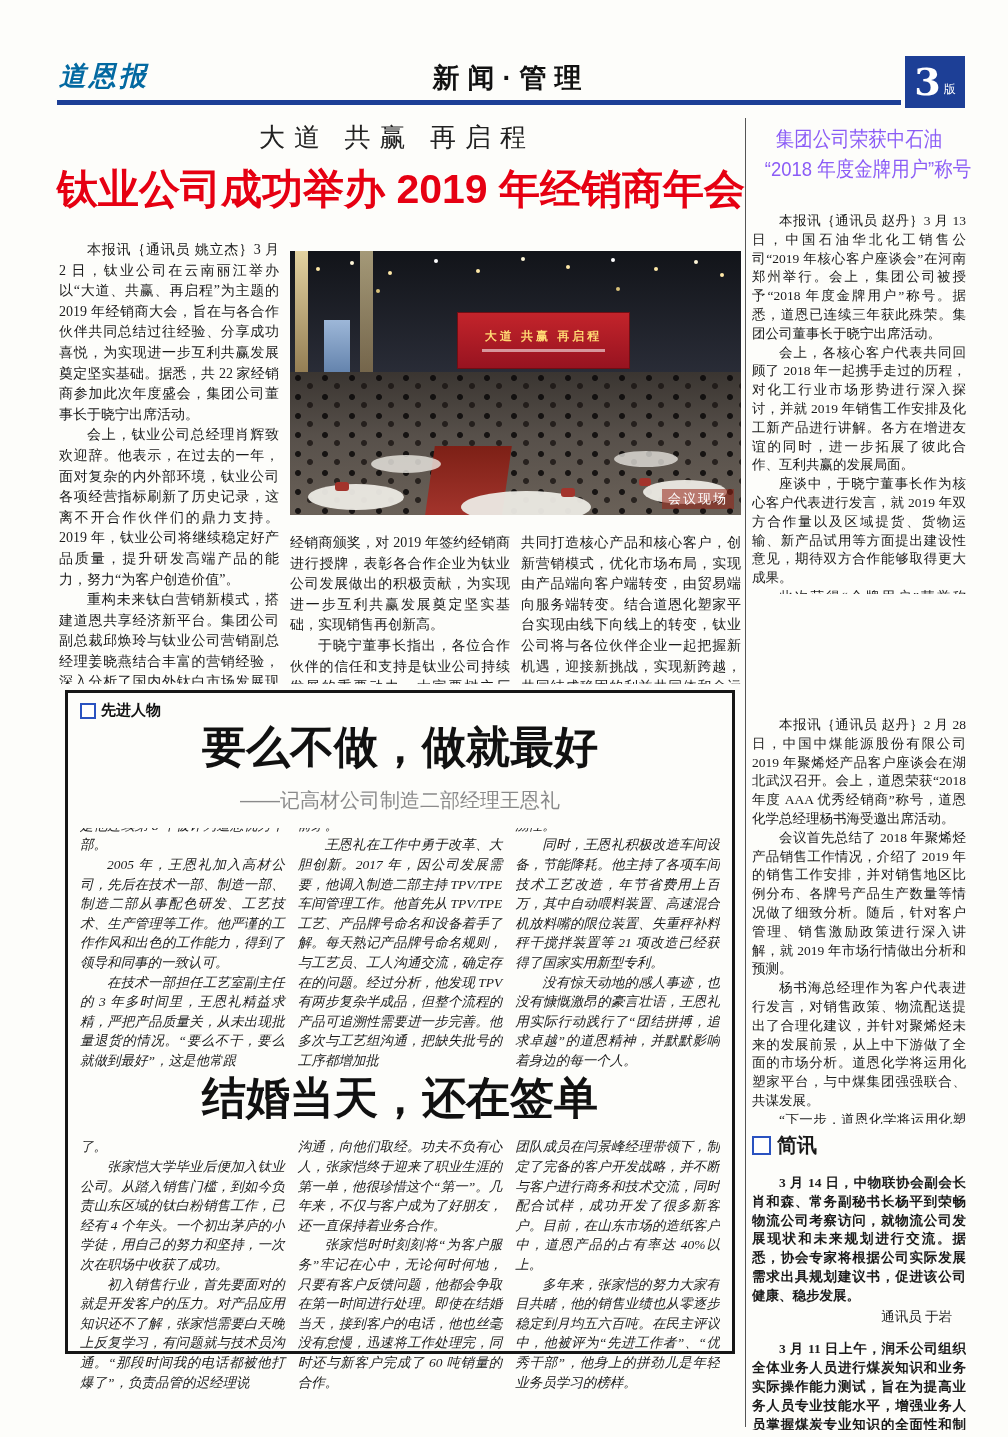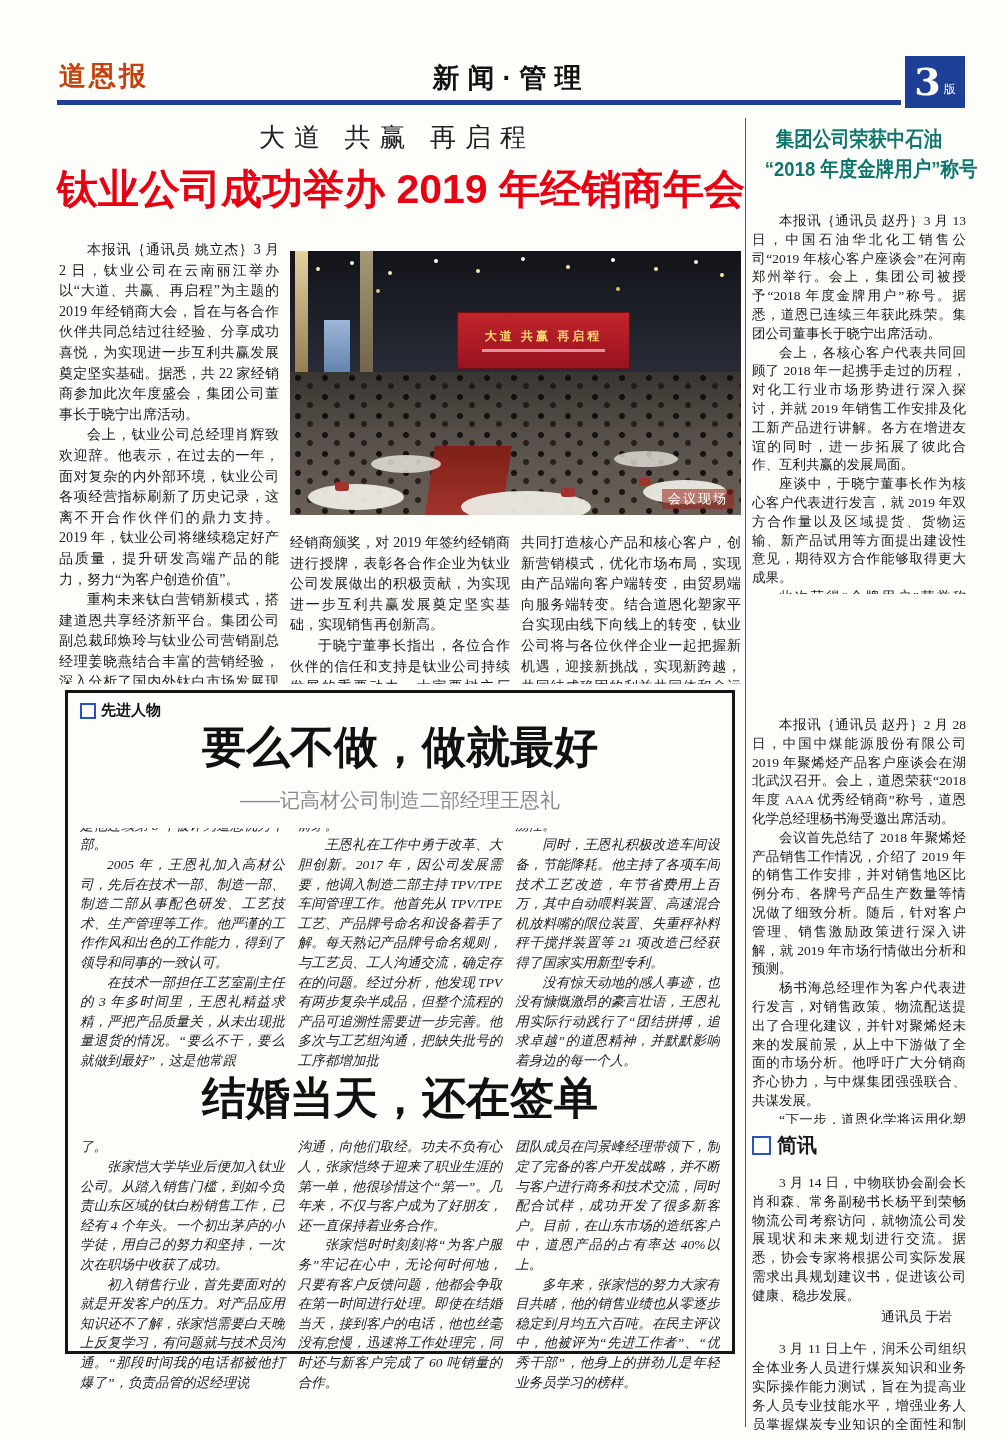--- a/index.html
+++ b/index.html
@@ -1,21 +1,21 @@
 <!DOCTYPE html>
 <html><head>
 <meta charset="utf-8">
 <style>
   html,body{margin:0;padding:0;background:#e8e8e8;}
   .page{position:relative;width:1008px;height:1437px;background:#fdfdfa;margin:0 auto;
         font-family:"Liberation Serif","DejaVu Serif",serif;color:#1a1a1a;overflow:hidden;}
   
   .masthead{position:absolute;left:57px;top:50px;width:908px;height:62px;}
   .paper-name{position:absolute;left:2px;top:8px;font-family:"DejaVu Serif",serif;
-              font-weight:bold;font-size:27px;color:#c2410c;letter-spacing:3px;}
+              font-weight:bold;font-style:italic;font-size:27px;color:#0369a1;letter-spacing:3px;}
   .section-title{position:absolute;left:50%;top:10px;transform:translateX(-50%);
                  font-family:"Liberation Sans",sans-serif;font-weight:bold;font-size:27px;
                  letter-spacing:8px;color:#111;}
   .blue-rule{position:absolute;left:0;top:50px;right:64px;height:5px;background:#1d3f96;}
   .page-box{position:absolute;right:0;top:6px;width:60px;height:52px;background:#1d3f96;
             color:#fff;display:flex;align-items:center;justify-content:center;}
   .page-num{font-family:"DejaVu Serif",serif;font-size:38px;font-weight:bold;line-height:1;}
   .page-unit{font-size:12px;margin:14px 0 0 3px;}
   
   .main-left{position:absolute;left:57px;top:114px;width:688px;height:1323px;}
@@ -73,27 +73,27 @@
     font-family:"Liberation Serif",serif;}
   .feat-cols.a1{height:243px;}
   .feat-cols.a2{height:255px;}
   .byline{text-align:right;padding-right:14px;margin-top:2px;font-style:italic;}
   
   .v-divider{position:absolute;left:745px;top:118px;bottom:10px;width:1px;background:#555;}
   
   .sidebar{position:absolute;left:752px;top:114px;width:214px;height:1323px;
     font-size:13.5px;line-height:18.8px;text-align:justify;}
   .sb-headline{position:absolute;left:0;width:214px;text-align:center;
-    font-family:"Liberation Sans",sans-serif;font-weight:bold;color:#0f766e;line-height:1.45;}
+    font-family:"Liberation Sans",sans-serif;font-weight:normal;color:#8b5cf6;line-height:1.45;}
   .sb-h-line{font-size:21px;white-space:nowrap;display:block;transform:scaleX(.88);transform-origin:center;}
   .sb-body{position:absolute;left:0;width:214px;overflow:hidden;}
   .briefs-label{position:absolute;left:0;top:1022px;display:flex;align-items:center;gap:6px;
     font-family:"Liberation Sans",sans-serif;font-weight:bold;font-size:20px;}
   .blue-square-lg{display:inline-block;width:15px;height:15px;border:2.5px solid #2a52c0;background:#fff;}
-  .brief p.ind{margin:0 0 2px 0;}
+  .brief p.ind{margin:0 0 2px 0;font-weight:bold;}
   .brief .byline{font-style:normal;}
 </style>
 </head>
 <body>
 
 <div class="page">
 
   <div class="masthead">
     <div class="paper-name">道恩报</div>
     <div class="section-title">新闻·管理</div>
@@ -204,21 +204,21 @@
     <div class="sb-body" style="top:98px;height:382px;">
       <p class="ind">本报讯｛通讯员 赵丹｝3 月 13 日，中国石油华北化工销售公司“2019 年核心客户座谈会”在河南郑州举行。会上，集团公司被授予“2018 年度金牌用户”称号。据悉，道恩已连续三年获此殊荣。集团公司董事长于晓宁出席活动。</p>
       <p class="ind">会上，各核心客户代表共同回顾了 2018 年一起携手走过的历程，对化工行业市场形势进行深入探讨，并就 2019 年销售工作安排及化工新产品进行讲解。各方在增进友谊的同时，进一步拓展了彼此合作、互利共赢的发展局面。</p>
       <p class="ind">座谈中，于晓宁董事长作为核心客户代表进行发言，就 2019 年双方合作量以及区域提货、货物运输、新产品试用等方面提出建设性意见，期待双方合作能够取得更大成果。</p>
       <p class="ind">此次获得“金牌用户”荣誉称号，是中石化对集团公司业务实力、服务贡献、客户价值等多方面贡献的再次肯定，同时也是对双方良好商业信誉及合作前景的美好期望。</p>
     </div>
 
     <div class="sb-body" style="top:602px;height:408px;">
       <p class="ind">本报讯｛通讯员 赵丹｝2 月 28 日，中国中煤能源股份有限公司 2019 年聚烯烃产品客户座谈会在湖北武汉召开。会上，道恩荣获“2018 年度 AAA 优秀经销商”称号，道恩化学总经理杨书海受邀出席活动。</p>
       <p class="ind">会议首先总结了 2018 年聚烯烃产品销售工作情况，介绍了 2019 年的销售工作安排，并对销售地区比例分布、各牌号产品生产数量等情况做了细致分析。随后，针对客户管理、销售激励政策进行深入讲解，就 2019 年市场行情做出分析和预测。</p>
-      <p class="ind">杨书海总经理作为客户代表进行发言，对销售政策、物流配送提出了合理化建议，并针对聚烯烃未来的发展前景，从上中下游做了全面的市场分析。他呼吁广大分销商齐心协力，与中煤集团强强联合、共谋发展。</p>
+      <p class="ind">杨书海总经理作为客户代表进行发言，对销售政策、物流配送提出了合理化建议，并针对聚烯烃未来的发展前景，从上中下游做了全面的市场分析。道恩化学将运用化塑家平台，与中煤集团强强联合、共谋发展。</p>
       <p class="ind">“下一步，道恩化学将运用化塑家平台，积极进行企业的转型升级战略，不断提升道恩的核心竞争力。在中煤集团销售政策的激励下，各业务部门将全力加大销售力度，实现双方的共赢发展！”道恩化学总经理杨书海信心满满。</p>
     </div>
 
     <div class="briefs-label">
       <span class="blue-square-lg"></span>
       <span>简讯</span>
     </div>
     <div class="sb-body brief" style="top:1060px;height:256px;">
       <p class="ind">3 月 14 日，中物联协会副会长肖和森、常务副秘书长杨平到荣畅物流公司考察访问，就物流公司发展现状和未来规划进行交流。据悉，协会专家将根据公司实际发展需求出具规划建议书，促进该公司健康、稳步发展。</p>
       <div class="byline">通讯员 于岩</div>

